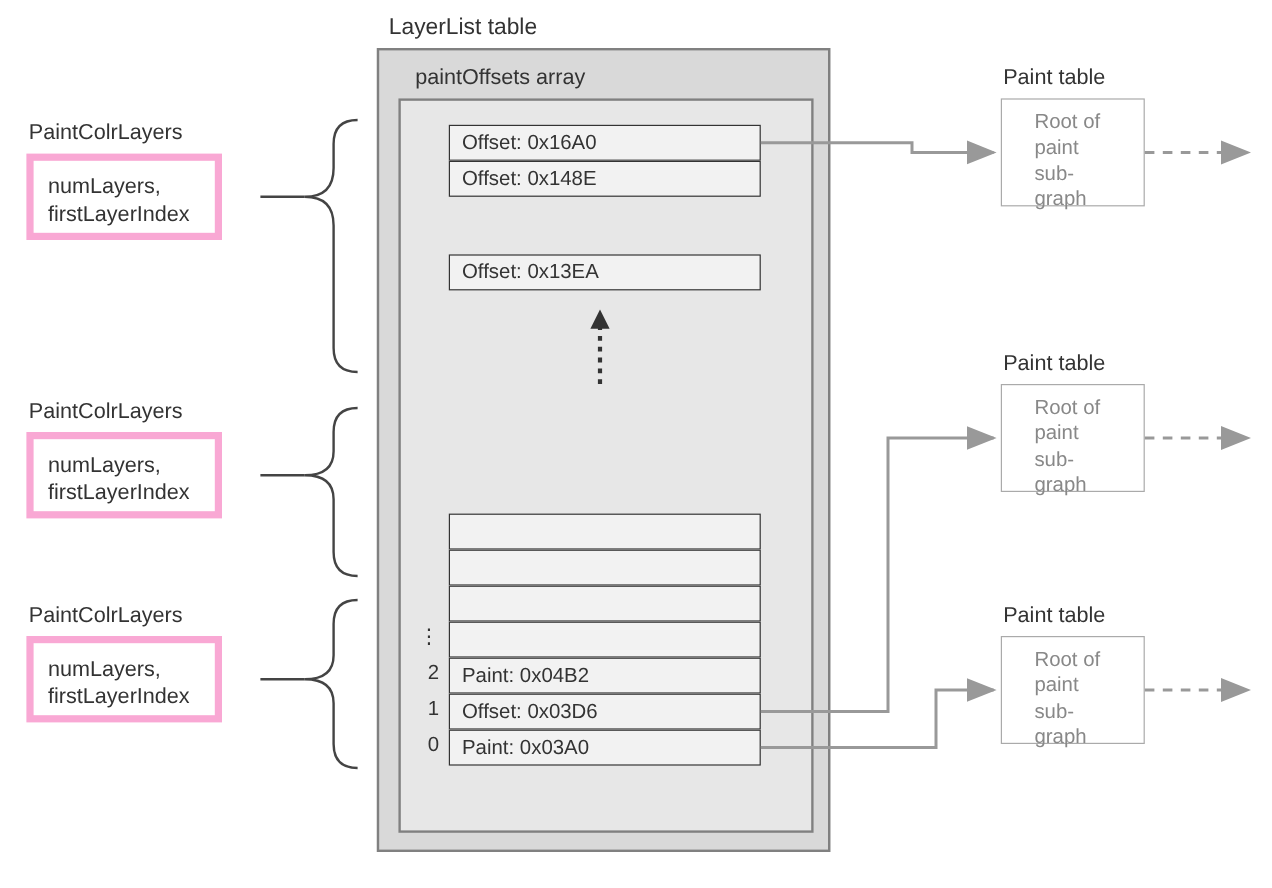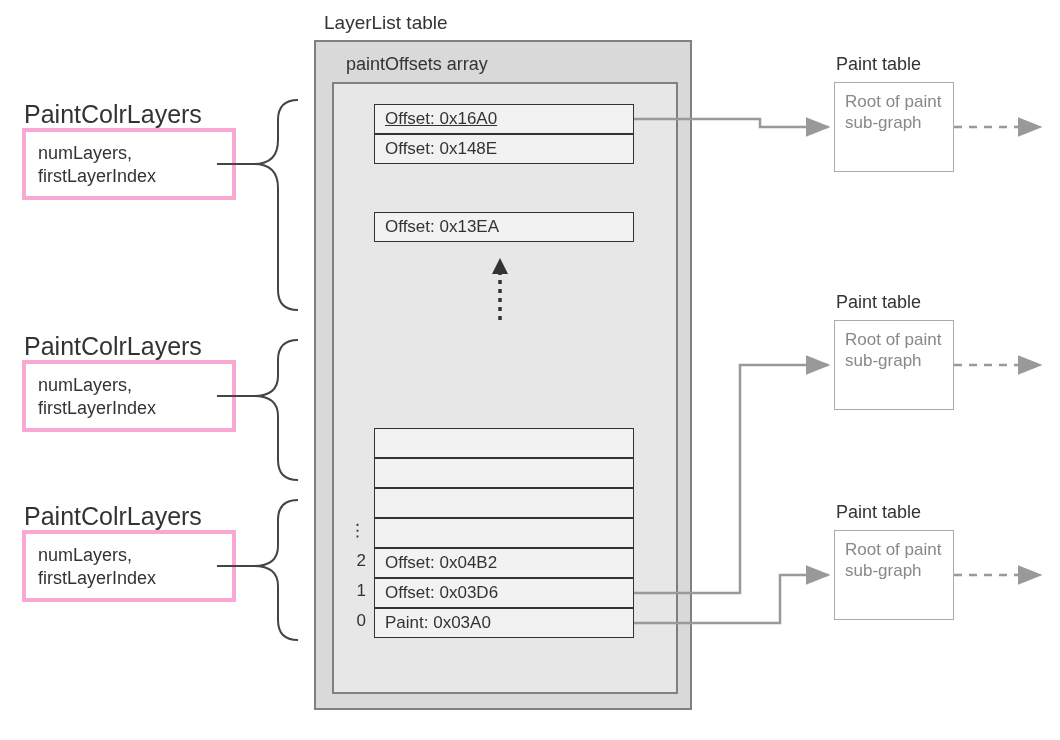--- a/index.html
+++ b/index.html
@@ -16,33 +16,33 @@
     position: relative;
     width: 1060px;
     height: 740px;
   }
   .label {
     position: absolute;
     white-space: pre;
     text-align: center;
   }
   .title-left {
-    font-size: 25px;
+    font-size: 18px;
   }
   .box {
     position: absolute;
     border: 1px solid #888;
     box-sizing: border-box;
   }
   .box-pcl {
-    width: 214px;
+    width: 163px;
     height: 72px;
     padding: 10px 12px;
     line-height: 1.3;
-    border: 4px solid #f9a8d4;
+    border: 6px solid #f9a8d4;
   }
   .layerlist-outer {
     background: #d9d9d9;
     border: 2px solid #808080;
   }
   .paintoffsets-box {
     background: #e7e7e7;
     border: 2px solid #808080;
   }
   .offset-row {
@@ -60,59 +60,59 @@
     position: absolute;
     width: 18px;
     text-align: right;
     font-size: 17px;
   }
   .paint-box {
     width: 120px;
     height: 90px;
     border: 1px solid #aaa;
     color: #888;
-    padding: 8px 10px;
+    padding: 8px 27px;
     line-height: 1.25;
     font-size: 17px;
     box-sizing: border-box;
   }
   svg { position: absolute; top: 0; left: 0; }
 </style>
 </head>
 <body>
 
 <div class="canvas">
 
   <div class="label" style="left:324px; top:12px; font-size:19px;">LayerList table</div>
 
   <div class="box layerlist-outer" style="left:314px; top:40px; width:378px; height:670px;"></div>
 
   <div class="label" style="left:346px; top:54px; font-size:18px;">paintOffsets array</div>
 
   <div class="box paintoffsets-box" style="left:332px; top:82px; width:346px; height:612px;"></div>
 
-  <div class="offset-row" style="left:374px; top:104px;text-decoration:underline;">Offset: 0x16A0</div>
+  <div class="offset-row" style="left:374px; top:104px;">Offset: 0x16A0</div>
   <div class="offset-row" style="left:374px; top:134px;">Offset: 0x148E</div>
   <div class="offset-row" style="left:374px; top:164px;margin-top:48px;">Offset: 0x13EA</div>
 
   <svg width="1060" height="740">
     <defs>
       <marker id="solid-arrow" markerWidth="10" markerHeight="10" refX="8" refY="3" orient="auto" markerUnits="strokeWidth">
         <path d="M0,0 L0,6 L9,3 z" fill="#333"></path>
       </marker>
     </defs>
     <line x1="500" y1="320" x2="500" y2="270" stroke="#333" stroke-width="3.5" stroke-dasharray="4,5"></line>
     <polygon points="500,258 492,274 508,274" fill="#333"></polygon>
   </svg>
 
   <div class="offset-row" style="left:374px; top:428px;"></div>
   <div class="offset-row" style="left:374px; top:458px;"></div>
   <div class="offset-row" style="left:374px; top:488px;"></div>
   <div class="offset-row" style="left:374px; top:518px;"></div>
-  <div class="offset-row" style="left:374px; top:548px;">Offset: 0x04B2</div>
+  <div class="offset-row" style="left:374px; top:548px;">Paint: 0x04B2</div>
   <div class="offset-row" style="left:374px; top:578px;">Offset: 0x03D6</div>
   <div class="offset-row" style="left:374px; top:608px;">Paint: 0x03A0</div>
 
   <div class="idx-label label" style="left:348px; top:520px;">⋮</div>
   <div class="idx-label label" style="left:348px; top:551px;">2</div>
   <div class="idx-label label" style="left:348px; top:581px;">1</div>
   <div class="idx-label label" style="left:348px; top:611px;">0</div>
 
   <div class="label title-left" style="left:24px; top:100px;">PaintColrLayers</div>
   <div class="box box-pcl" style="left:22px; top:128px;"><span>numLayers,

